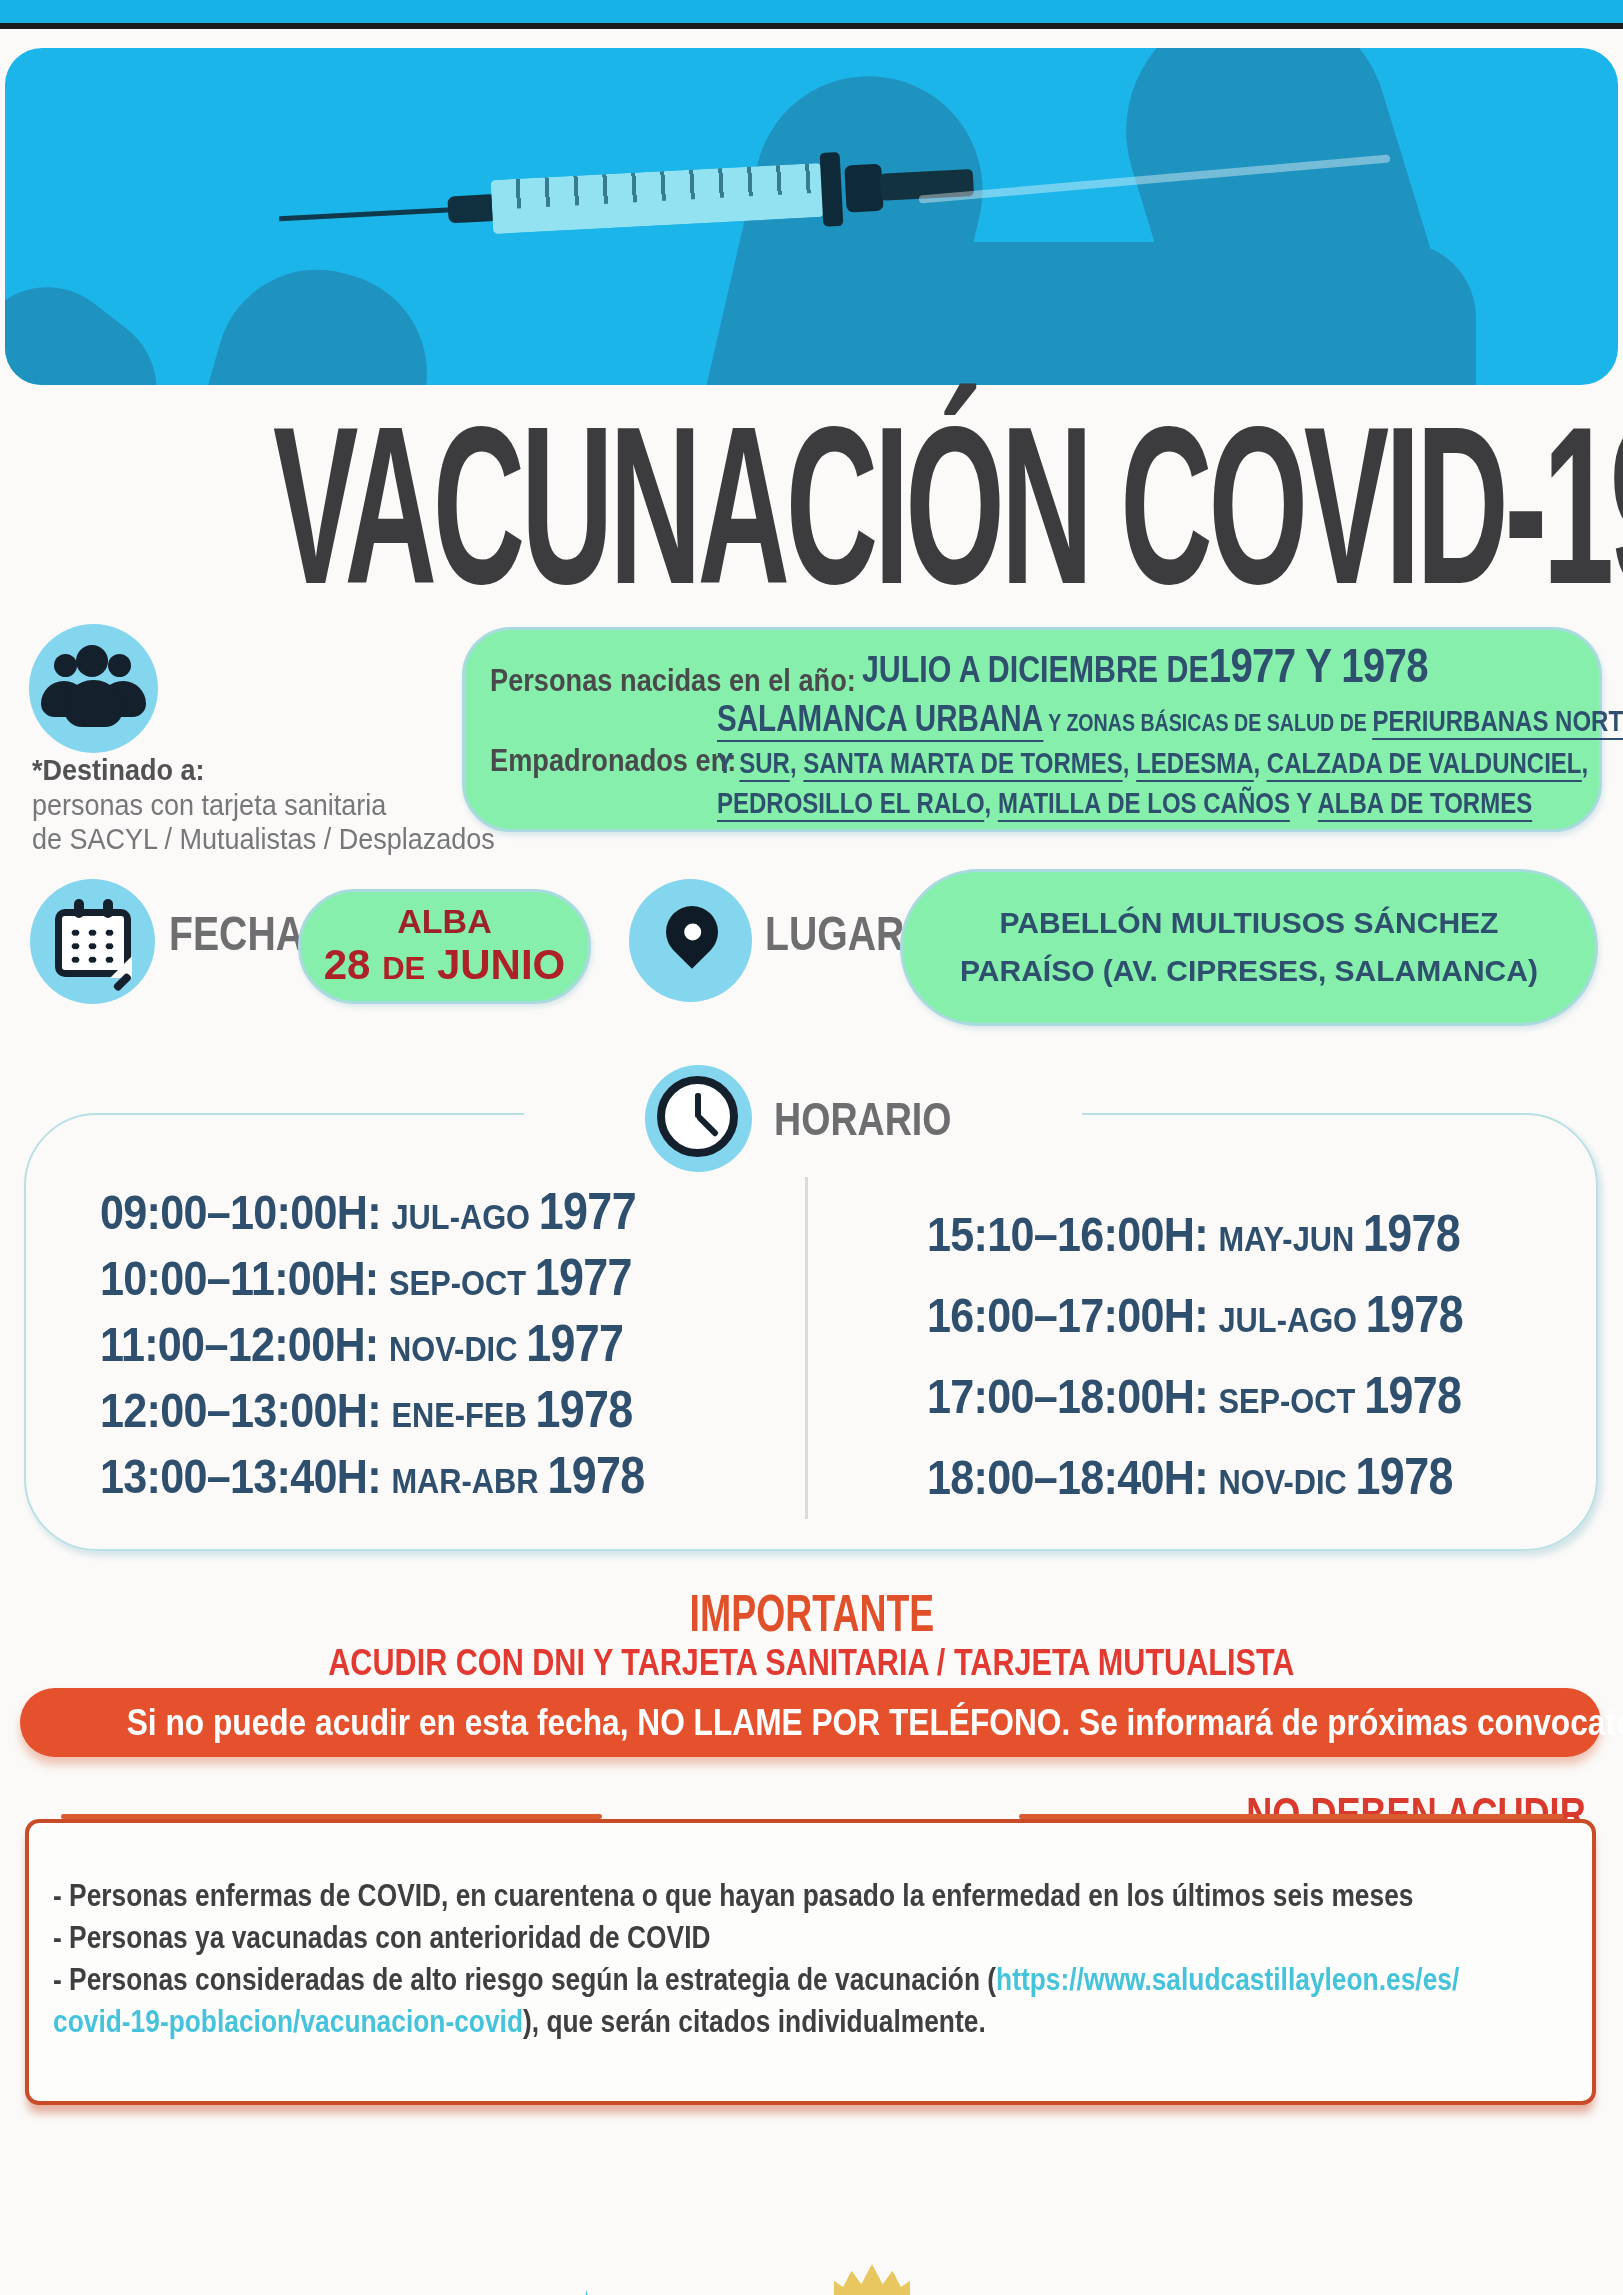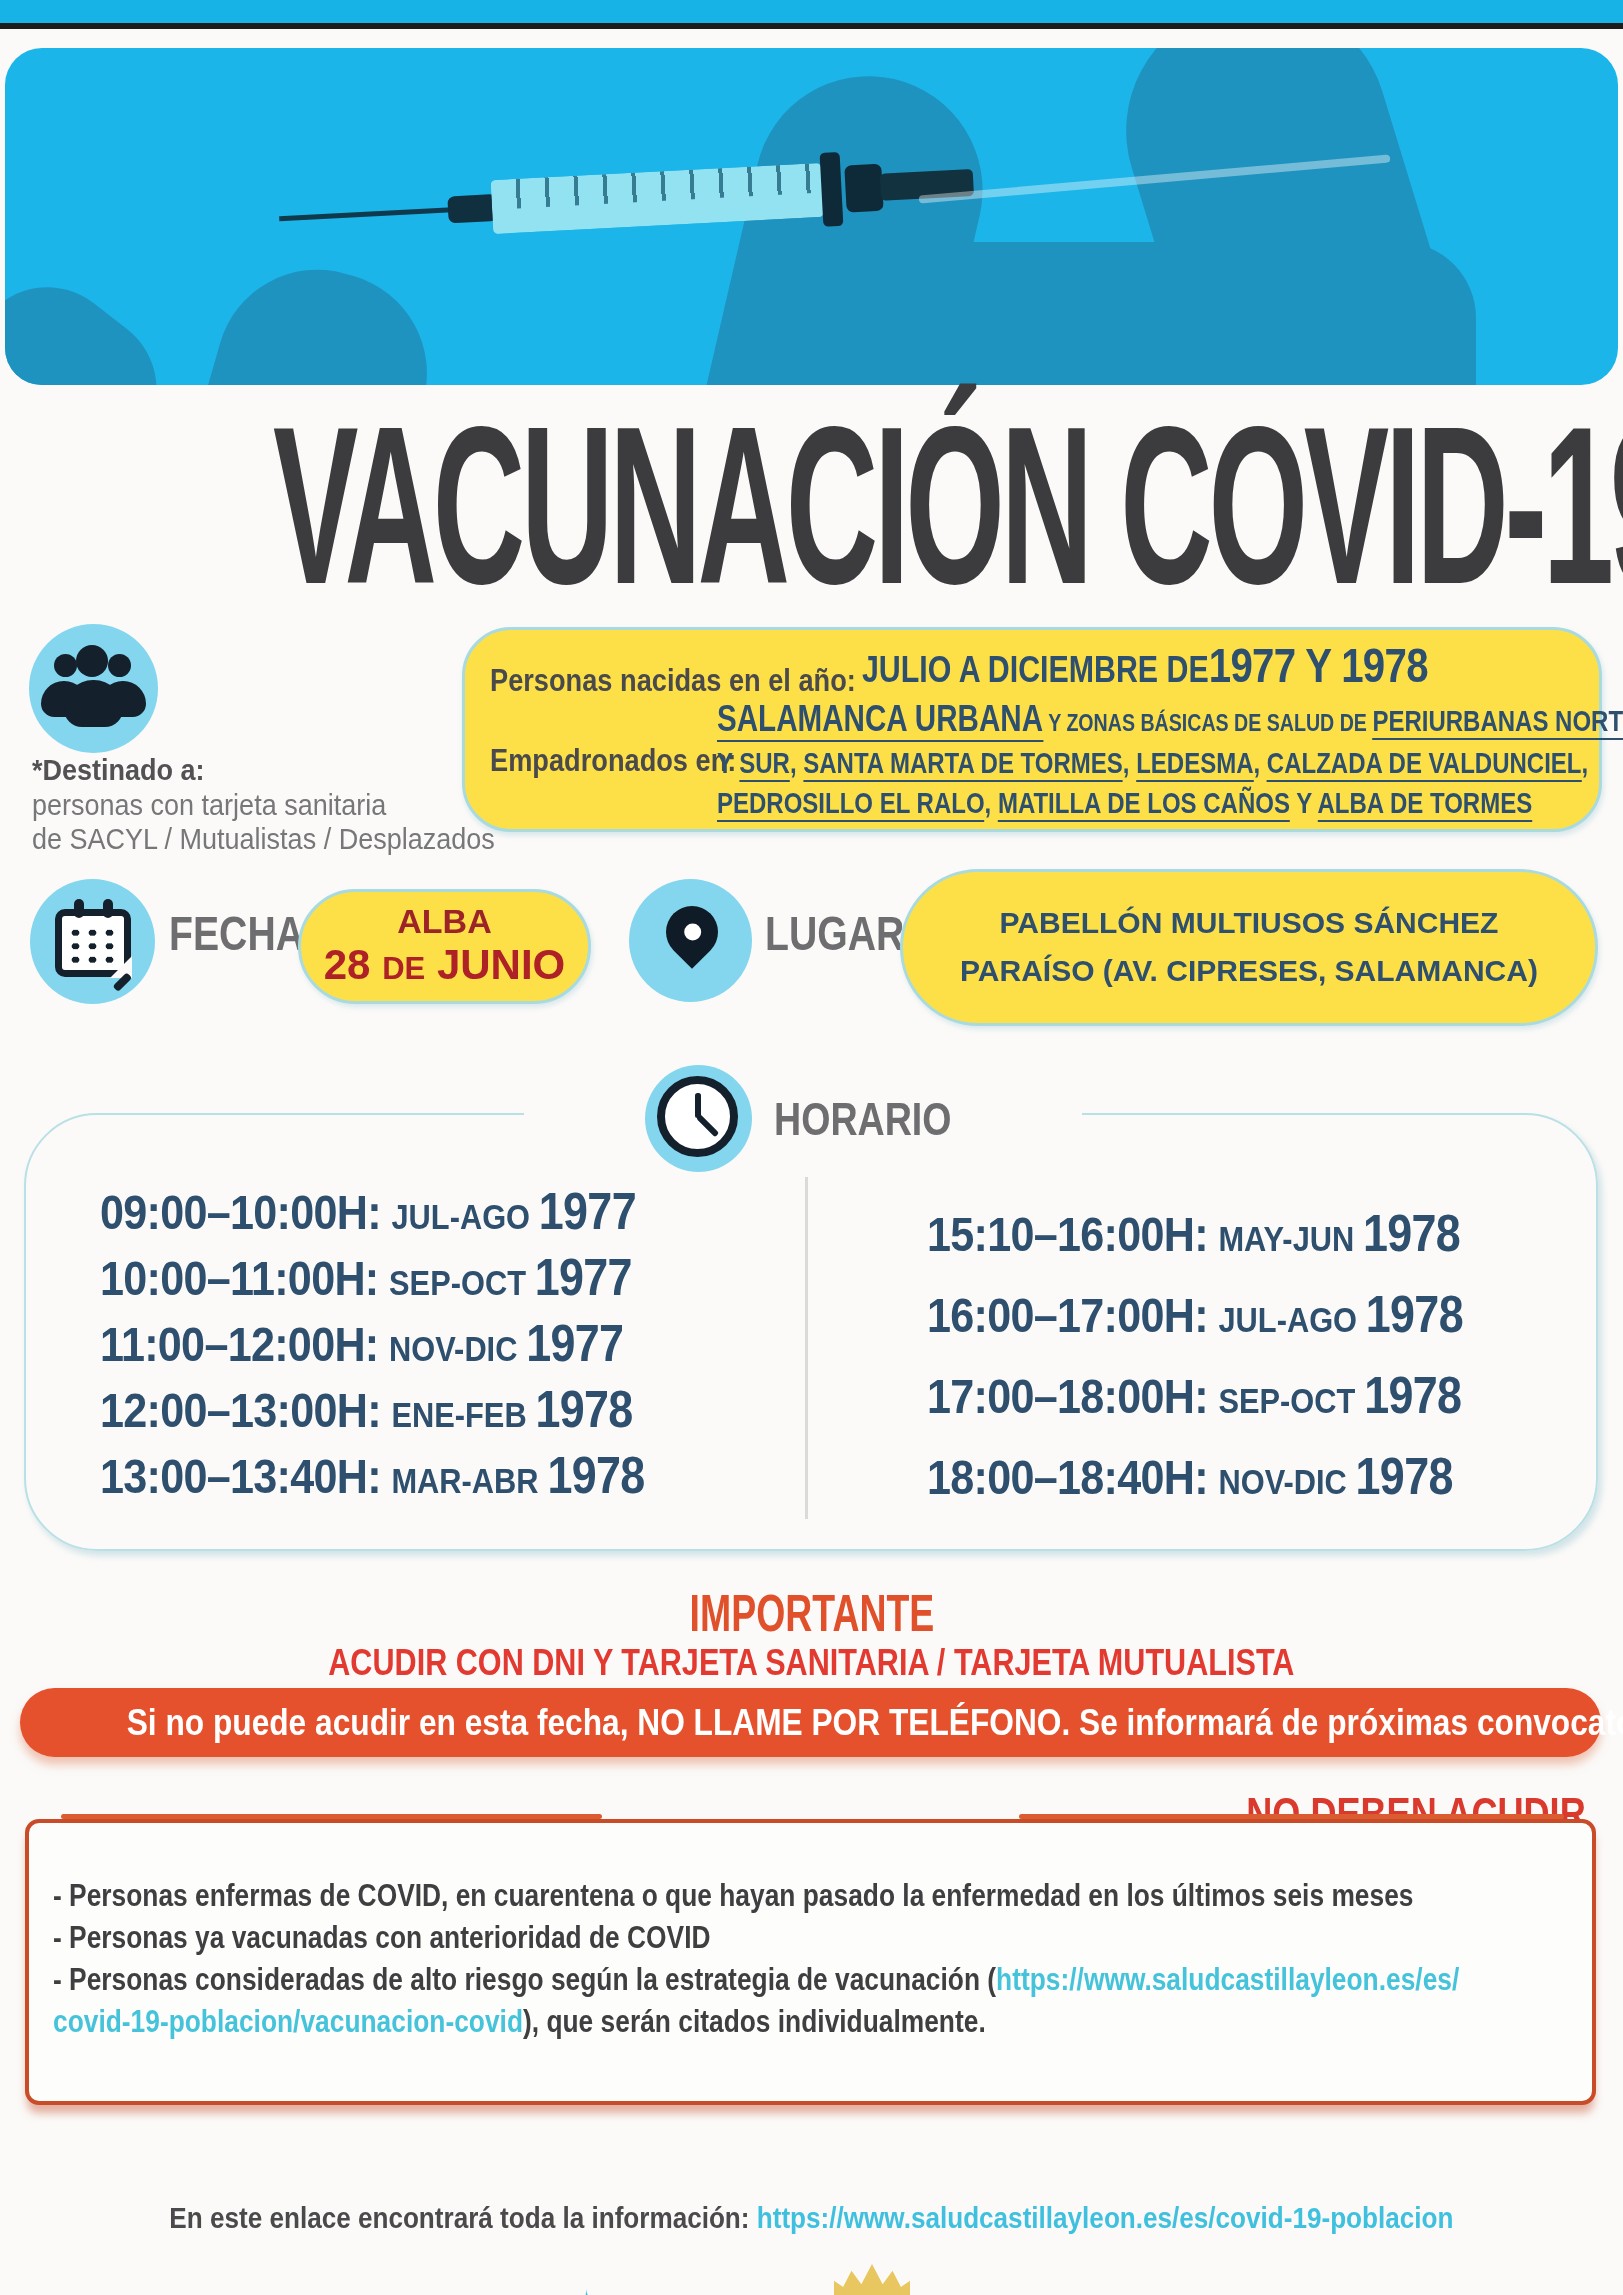--- a/index.html
+++ b/index.html
@@ -35,21 +35,21 @@
   
   .title { top:394px; left:0; width:1623px; text-align:center; }
   .title span { display:inline-block; font-size:178px; font-weight:bold; line-height:178px;
                 letter-spacing:-6px; color:#3c3c3e; white-space:nowrap;
                 transform:scale(0.72,1.26); transform-origin:center top; }
 
   
   .circle { border-radius:50%; background:#84d6ef; }
   .glabel { font-weight:bold; color:#6e6e71; }
   .navy { color:#2e4f6d; }
-  .cyanbox { background:#fde047; border:3.4px solid #a8dadf; box-shadow:1.7px 3.4px 5px rgba(160,200,215,.35); }
+  .cyanbox { background:#86efac; border:3.4px solid #a8dadf; box-shadow:1.7px 3.4px 5px rgba(160,200,215,.35); }
   .sqz { display:inline-block; transform-origin:left top; }
   .u { border-bottom:2.5px solid #2e4f6d; padding-bottom:0.8px; }
 
   
   .pp { position:absolute; background:#14202c; }
   .pp.h1 { left:25px; top:30px; width:23px; height:23px; border-radius:50%; }
   .pp.h2 { left:79px; top:30px; width:23px; height:23px; border-radius:50%; }
   .pp.h3 { left:47px; top:21px; width:32px; height:32px; border-radius:50%; }
   .pp.b1 { left:12px; top:57px; width:46px; height:36px; border-radius:23px 23px 13.5px 13.5px; }
   .pp.b2 { left:71px; top:57px; width:46px; height:36px; border-radius:23px 23px 13.5px 13.5px; }
@@ -315,23 +315,18 @@
   <div class="nd-line" style="left:1019px;width:545px;"></div>
   <div class="abs nd-box">
     <div class="bullets">
       <p>- Personas enfermas de COVID, en cuarentena o que hayan pasado la enfermedad en los últimos seis meses</p>
       <p>- Personas ya vacunadas con anterioridad de COVID</p>
       <p><span>- Personas consideradas de alto riesgo según la estrategia de vacunación (</span><a class="linkc" style="text-decoration:none;" href="#">https://www.saludcastillayleon.es/es/</a><br>
         <a class="linkc" style="text-decoration:none;" href="#">covid-19-poblacion/vacunacion-covid</a><span>), que serán citados individualmente.</span></p>
     </div>
   </div>
 
-  <div class="abs footer">
-    <span class="wrap sqz" style="transform-origin:center top;">
-      <span class="f-pre">En este enlace encontrará toda la información: </span><a class="f-link" style="text-decoration:none;" href="#">https://www.saludcastillayleon.es/es/covid-19-poblacion</a>
-    </span>
-  </div>
 
   <div class="abs swoosh"></div>
   <div class="abs crown"></div>
 
 </div>
 
 
 </body></html>

